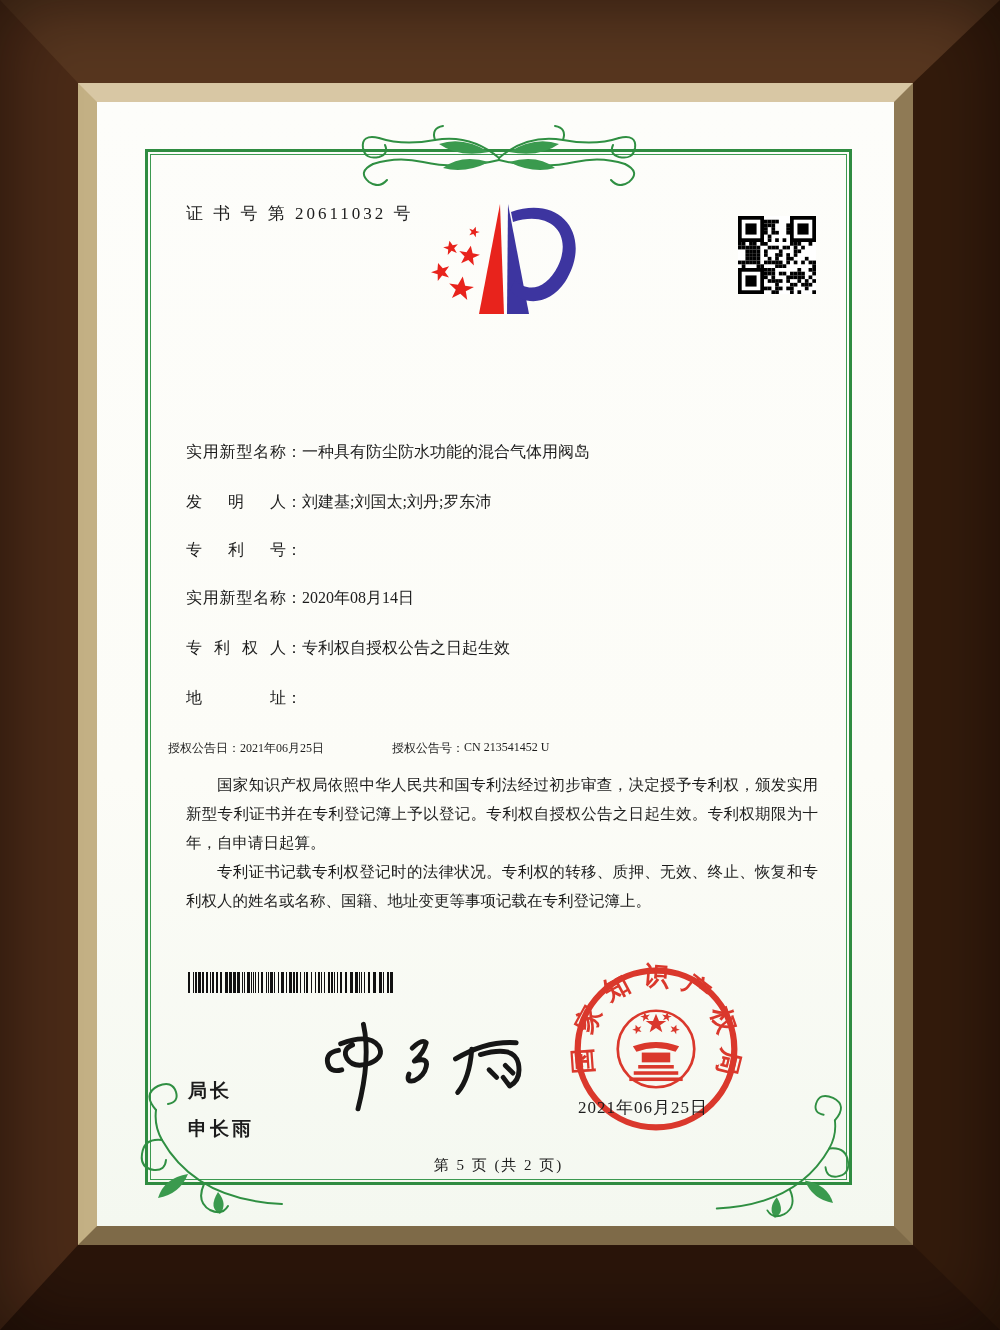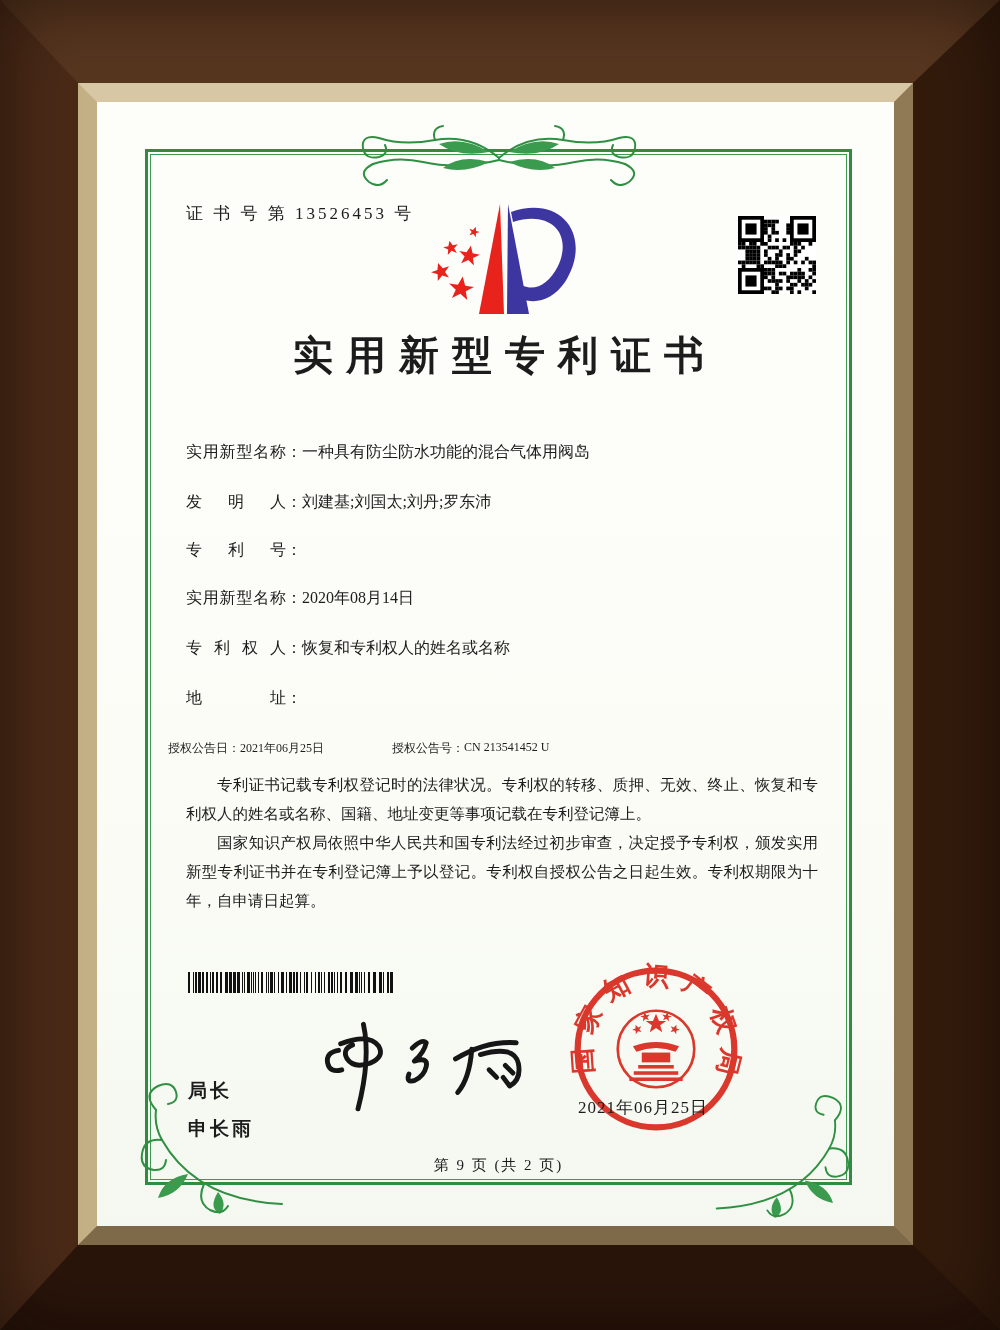--- a/index.html
+++ b/index.html
@@ -95,21 +95,21 @@
       </svg>
       <svg class="abs orn-br" viewBox="0 0 160 132">
         <path class="green-stroke" d="M156,122 Q70,118 36,58 Q28,44 30,28"></path>
         <path class="green-stroke" d="M30,28 q-14,-16 2,-24 q14,-6 18,6 q3,10 -8,12"></path>
         <path class="green-stroke" d="M36,58 q-18,-2 -20,14 q-2,14 12,16 q11,1 12,-10"></path>
         <path class="green-fill" d="M62,92 q-24,4 -30,24 q22,-4 30,-24 Z"></path>
         <path class="green-fill" d="M92,110 q-10,16 2,22 q8,-10 -2,-22 Z"></path>
         <path class="green-stroke" d="M78,102 q-8,18 6,26 q12,6 18,-4"></path>
       </svg>
 
-      <div class="abs cert-no">证 书 号 第 13526453 号</div>
+      <div class="abs cert-no">证 书 号 第 20611032 号</div>
 
       <svg class="abs logo" viewBox="0 0 182 138">
         <defs>
           <path id="starP" d="M0,-10 L2.94,-3.09 10,-3.09 4.05,1.18 6.18,8.09 0,3.82 -6.18,8.09 -4.05,1.18 -10,-3.09 -2.94,-3.09 Z" fill="#e8231c"></path>
         </defs>
         <polygon points="89,14 68,124 93,124" fill="#e8231c"></polygon>
         <polygon points="97,14 96,124 118,124" fill="#3d35a0"></polygon>
         <path d="M100,22 C152,4 182,48 154,92 C138,116 112,116 99,100 L104,90 C118,104 136,98 147,76 C162,44 140,20 102,32 Z" fill="#3d35a0"></path>
         <use href="#starP" transform="translate(63,42) scale(0.55) rotate(18)"></use>
         <use href="#starP" transform="translate(40,58) scale(0.75) rotate(-12)"></use>
@@ -265,21 +265,20 @@
           <rect x="4" y="4" width="20" height="20" fill="#fff"></rect>
           <rect x="8" y="8" width="12" height="12" fill="#000"></rect>
           <rect x="56" y="0" width="28" height="28" fill="#000"></rect>
           <rect x="60" y="4" width="20" height="20" fill="#fff"></rect>
           <rect x="64" y="8" width="12" height="12" fill="#000"></rect>
           <rect x="0" y="56" width="28" height="28" fill="#000"></rect>
           <rect x="4" y="60" width="20" height="20" fill="#fff"></rect>
           <rect x="8" y="64" width="12" height="12" fill="#000"></rect>
         </svg>
 
-      <div class="abs title">实用新型专利证书</div>
 
       <div class="abs row" style="top:288px">
         <span class="lbl">实用新型名称</span>
           <span class="colon">：</span>
         <span class="val">一种具有防尘防水功能的混合气体用阀岛</span>
       </div>
       <div class="abs row" style="top:338px">
         <span class="lbl">发明人</span>
           <span class="colon">：</span>
         <span class="val">刘建基;刘国太;刘丹;罗东沛</span>
@@ -289,38 +288,38 @@
           <span class="colon">：</span>
       </div>
       <div class="abs row" style="top:434px">
         <span class="lbl">实用新型名称</span>
           <span class="colon">：</span>
         <span class="val">2020年08月14日</span>
       </div>
       <div class="abs row" style="top:484px">
         <span class="lbl">专利权人</span>
           <span class="colon">：</span>
-        <span class="val">恢复和专利权人的姓名或名称</span>
+        <span class="val">专利权自授权公告之日起生效</span>
       </div>
       <div class="abs row" style="top:534px;width:610px">
         <span class="lbl">地址</span>
           <span class="colon">：</span>
       </div>
       <div class="abs grant-row" style="top:588px">
         <span>授权公告日</span>
           <span>：</span>
         <span>2021年06月25日</span>
         <span class="g2">授权公告号</span>
           <span>：</span>
         <span>CN 213541452 U</span>
       </div>
 
       <div class="abs paras">
+        <p>国家知识产权局依照中华人民共和国专利法经过初步审查，决定授予专利权，颁发实用新型专利证书并在专利登记簿上予以登记。专利权自授权公告之日起生效。专利权期限为十年，自申请日起算。</p>
         <p>专利证书记载专利权登记时的法律状况。专利权的转移、质押、无效、终止、恢复和专利权人的姓名或名称、国籍、地址变更等事项记载在专利登记簿上。</p>
-        <p>国家知识产权局依照中华人民共和国专利法经过初步审查，决定授予专利权，颁发实用新型专利证书并在专利登记簿上予以登记。专利权自授权公告之日起生效。专利权期限为十年，自申请日起算。</p>
       </div>
 
       <svg class="abs barcode" id="barcode-svg" viewBox="0 0 208 21" preserveAspectRatio="none">
           <rect x="0" y="0" width="2" height="21" fill="#111"></rect>
           <rect x="5" y="0" width="1" height="21" fill="#111"></rect>
           <rect x="7" y="0" width="2" height="21" fill="#111"></rect>
           <rect x="10" y="0" width="3" height="21" fill="#111"></rect>
           <rect x="14" y="0" width="2" height="21" fill="#111"></rect>
           <rect x="18" y="0" width="2" height="21" fill="#111"></rect>
           <rect x="22" y="0" width="1" height="21" fill="#111"></rect>
@@ -409,16 +408,16 @@
           <rect x="75" y="125" width="50" height="4"></rect>
           <rect x="70" y="132" width="60" height="4"></rect>
           <path d="M100,100 m-43,0 a43,43 0 1 0 86,0 a43,43 0 1 0 -86,0" fill="none" stroke="#d8281c" stroke-width="3"></path>
         </g>
         <defs>
           <path id="starP2" d="M0,-10 L2.94,-3.09 10,-3.09 4.05,1.18 6.18,8.09 0,3.82 -6.18,8.09 -4.05,1.18 -10,-3.09 -2.94,-3.09 Z"></path>
         </defs>
       </svg>
       <div class="abs seal-date">2021年06月25日</div>
 
-      <div class="abs footer">第 9 页 (共 2 页)</div>
+      <div class="abs footer">第 5 页 (共 2 页)</div>
     </div>
   </div>
 </div>
 
 </body></html>

